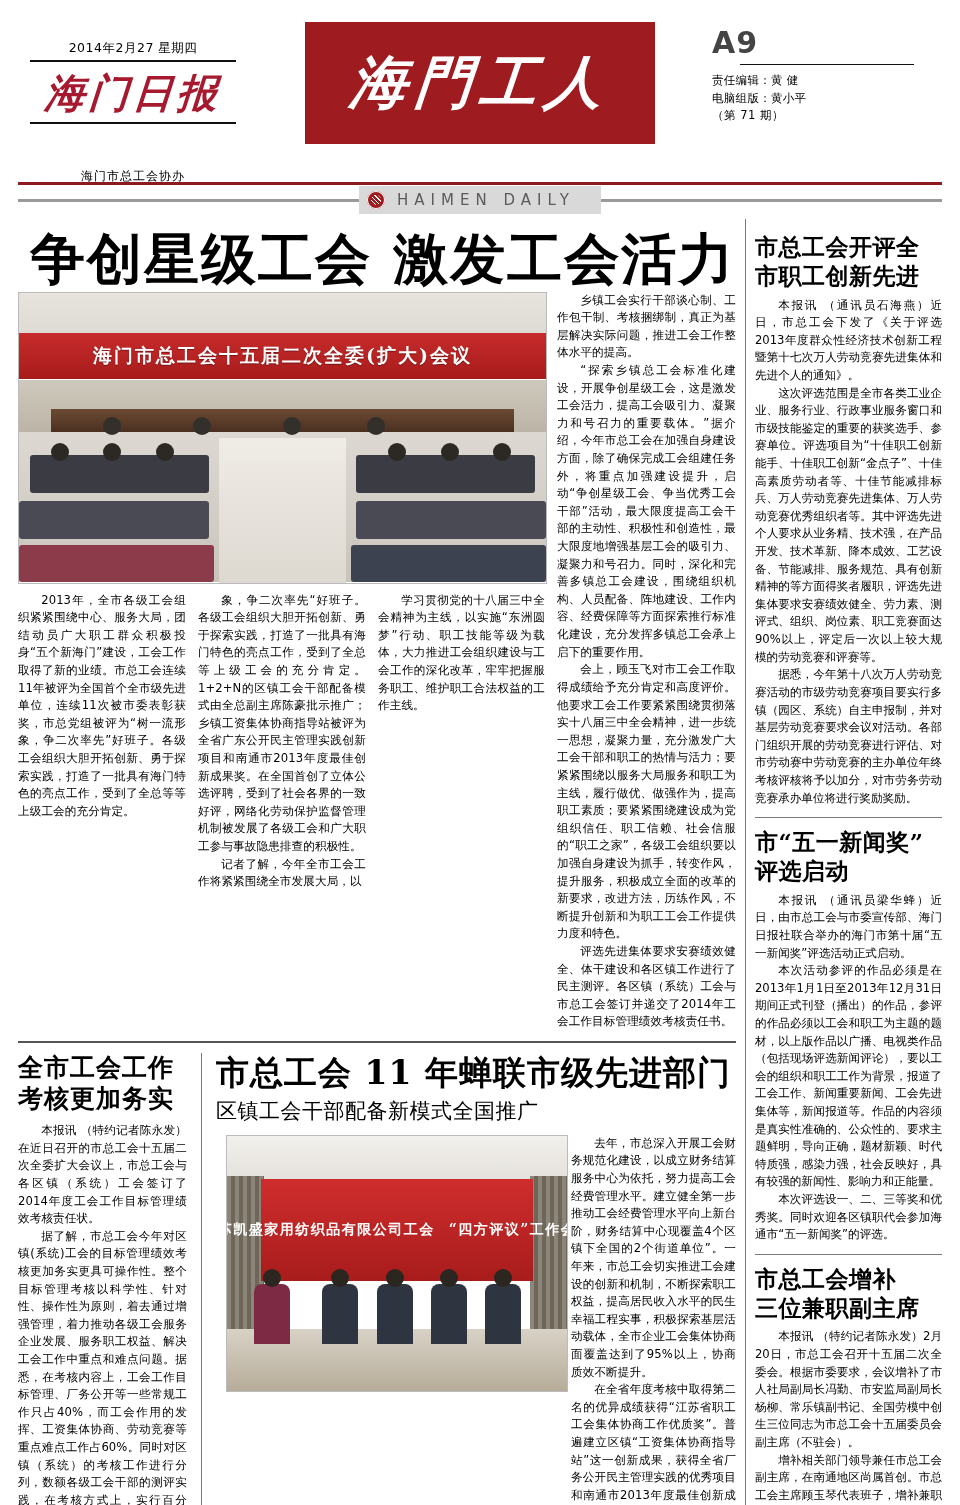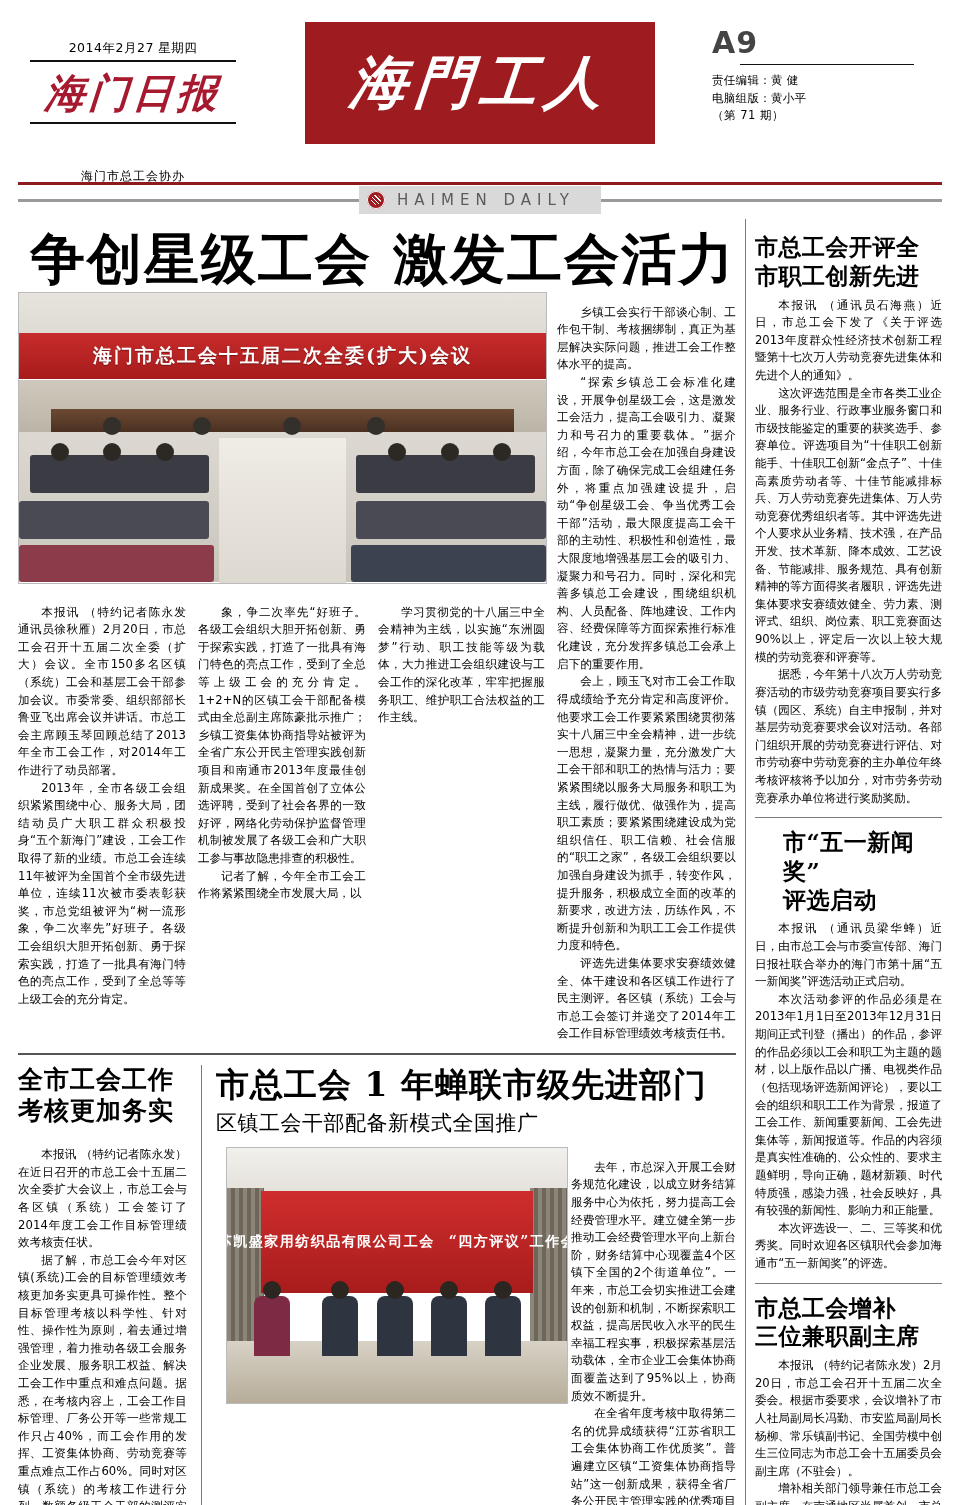--- a/index.html
+++ b/index.html
@@ -201,21 +201,20 @@
   .cols {
     display: flex;
     gap: 12px;
   }
   .col {
     font-size: 11.6px;
     line-height: 1.52;
     text-align: justify;
     text-justify: inter-character;
     letter-spacing: 0.1px;
-    margin-top: 12px;
   }
   .col p { margin: 0 0 0 0; text-indent: 2em; }
   .col p + p { margin-top: 0; }
 
   .photo {
     position: relative;
     overflow: hidden;
     border: 1px solid #bbb;
   }
   .photo-1 { width: 527px; height: 290px; }
@@ -401,21 +400,20 @@
             <div class="ph1-head" style="left:80%; top:52%;"></div>
             <div class="ph1-head" style="left:90%; top:52%;"></div>
             <div class="ph1-head" style="left:16%; top:43%; background:#33302b;"></div>
             <div class="ph1-head" style="left:33%; top:43%; background:#33302b;"></div>
             <div class="ph1-head" style="left:50%; top:43%; background:#33302b;"></div>
             <div class="ph1-head" style="left:66%; top:43%; background:#33302b;"></div>
           </div>
 
           <div class="cols" style="padding-top:8px;">
             <div class="col" style="width:168px;">
-              <p>本报讯 （特约记者陈永发 通讯员徐秋雁）2月20日，市总工会召开十五届二次全委（扩大）会议。全市150多名区镇（系统）工会和基层工会干部参加会议。市委常委、组织部部长鲁亚飞出席会议并讲话。市总工会主席顾玉琴回顾总结了2013年全市工会工作，对2014年工作进行了动员部署。</p>
               <p>2013年，全市各级工会组织紧紧围绕中心、服务大局，团结动员广大职工群众积极投身“五个新海门”建设，工会工作取得了新的业绩。市总工会连续11年被评为全国首个全市级先进单位，连续11次被市委表彰获奖，市总党组被评为“树一流形象，争二次率先”好班子。各级工会组织大胆开拓创新、勇于探索实践，打造了一批具有海门特色的亮点工作，受到了全总等等上级工会的充分肯定。</p>
             </div>
             <div class="col" style="width:168px;">
               <p>象，争二次率先“好班子。各级工会组织大胆开拓创新、勇于探索实践，打造了一批具有海门特色的亮点工作，受到了全总等上级工会的充分肯定。1+2+N的区镇工会干部配备模式由全总副主席陈豪批示推广；乡镇工资集体协商指导站被评为全省广东公开民主管理实践创新项目和南通市2013年度最佳创新成果奖。在全国首创了立体公选评聘，受到了社会各界的一致好评，网络化劳动保护监督管理机制被发展了各级工会和广大职工参与事故隐患排查的积极性。</p>
               <p>记者了解，今年全市工会工作将紧紧围绕全市发展大局，以</p>
             </div>
             <div class="col" style="width:167px;">
               <p>学习贯彻党的十八届三中全会精神为主线，以实施“东洲圆梦”行动、职工技能等级为载体，大力推进工会组织建设与工会工作的深化改革，牢牢把握服务职工、维护职工合法权益的工作主线。</p>
             </div>
           </div>
@@ -439,21 +437,21 @@
           <div class="col" style="padding-top:8px;">
             <p>本报讯 （特约记者陈永发）在近日召开的市总工会十五届二次全委扩大会议上，市总工会与各区镇（系统）工会签订了2014年度工会工作目标管理绩效考核责任状。</p>
             <p>据了解，市总工会今年对区镇(系统)工会的目标管理绩效考核更加务实更具可操作性。整个目标管理考核以科学性、针对性、操作性为原则，着去通过增强管理，着力推动各级工会服务企业发展、服务职工权益、解决工会工作中重点和难点问题。据悉，在考核内容上，工会工作目标管理、厂务公开等一些常规工作只占40%，而工会作用的发挥、工资集体协商、劳动竞赛等重点难点工作占60%。同时对区镇（系统）的考核工作进行分列，数额各级工会干部的测评实践，在考核方式上，实行百分制，各部查按照考核细则进行评分，并按70%计入总分，领导评分按30%计入总分。</p>
 
           </div>
         </div>
 
         <div class="vdiv" style="margin:0 2px;"></div>
 
         <div style="width:520px;">
-          <div class="feature-headline">市总工会 1 年蝉联市级先进部门</div>
+          <div class="feature-headline">市总工会 11 年蝉联市级先进部门</div>
           <div class="feature-subhead">区镇工会干部配备新模式全国推广</div>
 
           <div style="display:flex; gap:10px; padding-top:10px;">
             <div class="col" style="width:165px;">
               <div class="photo photo-2" style="width:165px;height:0;border:none;"></div>
             </div>
             <div style="width:170px;">
               <div class="photo" style="width:340px;height:255px;margin-left:-165px;">
                 <div class="ph2-ceil"></div>
                 <div class="ph2-curtainL"></div>
@@ -491,21 +489,21 @@
         <div class="rz-body">
           <p>本报讯 （通讯员石海燕）近日，市总工会下发了《关于评选2013年度群众性经济技术创新工程暨第十七次万人劳动竞赛先进集体和先进个人的通知》。</p>
           <p>这次评选范围是全市各类工业企业、服务行业、行政事业服务窗口和市级技能鉴定的重要的获奖选手、参赛单位。评选项目为“十佳职工创新能手、十佳职工创新“金点子”、十佳高素质劳动者等、十佳节能减排标兵、万人劳动竞赛先进集体、万人劳动竞赛优秀组织者等。其中评选先进个人要求从业务精、技术强，在产品开发、技术革新、降本成效、工艺设备、节能减排、服务规范、具有创新精神的等方面得奖者履职，评选先进集体要求安赛绩效健全、劳力素、测评式、组织、岗位素、职工竞赛面达90%以上，评定后一次以上较大规模的劳动竞赛和评赛等。</p>
           <p>据悉，今年第十八次万人劳动竞赛活动的市级劳动竞赛项目要实行多镇（园区、系统）自主申报制，并对基层劳动竞赛要求会议对活动。各部门组织开展的劳动竞赛进行评估、对市劳动赛中劳动竞赛的主办单位年终考核评核将予以加分，对市劳务劳动竞赛承办单位将进行奖励奖励。</p>
         </div>
       </div>
 
       <div class="hdiv"></div>
 
       <div>
-        <div class="rz-headline" style="white-space:pre-line;margin-left:28px;">市“五一新闻奖”
+        <div class="rz-headline" style="white-space:pre-line;">市“五一新闻奖”
 评选启动</div>
         <div class="rz-body">
           <p>本报讯 （通讯员梁华蜂）近日，由市总工会与市委宣传部、海门日报社联合举办的海门市第十届“五一新闻奖”评选活动正式启动。</p>
           <p>本次活动参评的作品必须是在2013年1月1日至2013年12月31日期间正式刊登（播出）的作品，参评的作品必须以工会和职工为主题的题材，以上版作品以广播、电视类作品（包括现场评选新闻评论），要以工会的组织和职工工作为背景，报道了工会工作、新闻重要新闻、工会先进集体等，新闻报道等。作品的内容须是真实性准确的、公众性的、要求主题鲜明，导向正确，题材新颖、时代特质强，感染力强，社会反映好，具有较强的新闻性、影响力和正能量。</p>
           <p>本次评选设一、二、三等奖和优秀奖。同时欢迎各区镇职代会参加海通市“五一新闻奖”的评选。</p>
         </div>
       </div>
 
       <div class="hdiv"></div>
 

